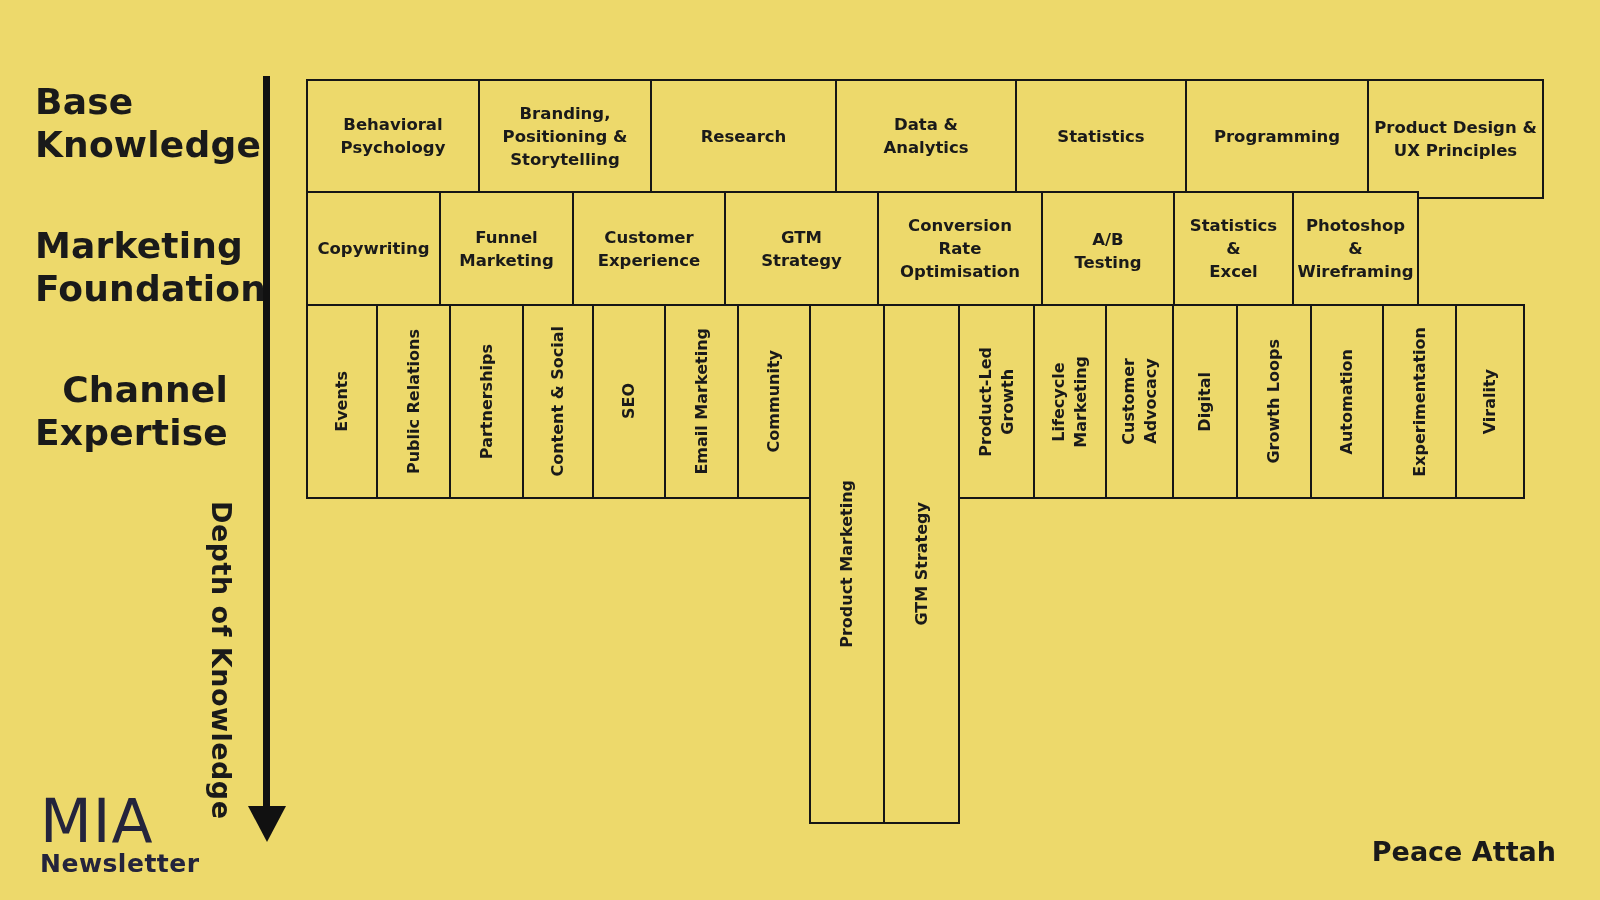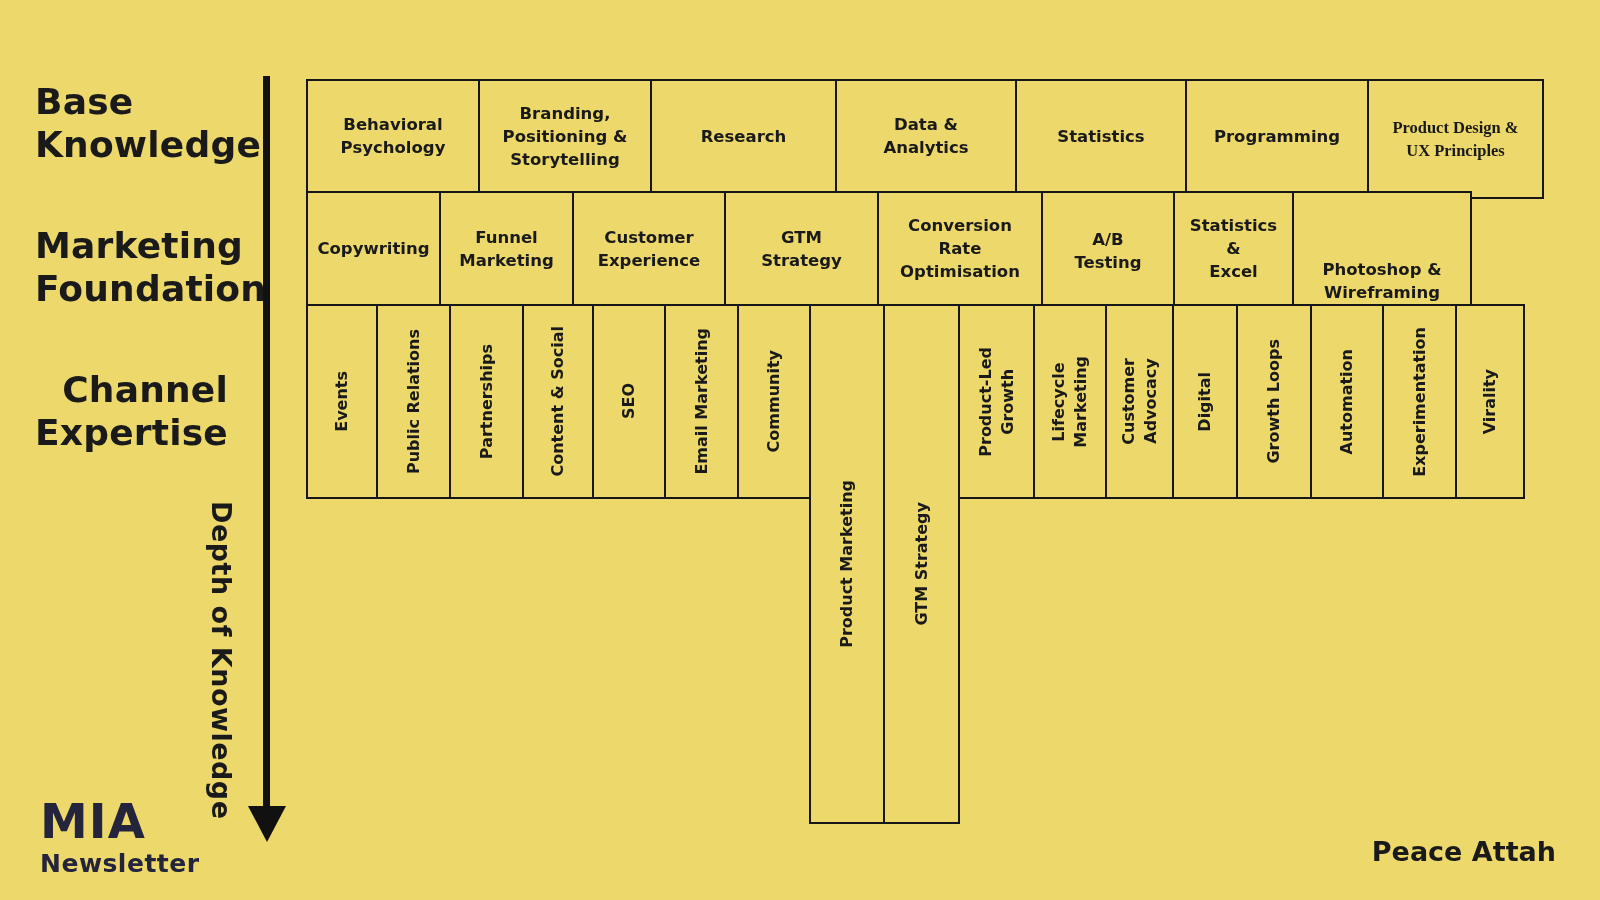--- a/index.html
+++ b/index.html
@@ -65,21 +65,21 @@
   }
   .cell-v .lbl{
     writing-mode:vertical-rl;
     transform:rotate(180deg);
     font-size:16px;line-height:22px;
     padding:4px 0;
   }
 
   
   .logo{position:absolute;left:40px;top:793px;color:#24243C;}
-  .logo-title{font-size:48px;font-weight:700;line-height:56px;letter-spacing:1px;}
+  .logo-title{font-size:60px;font-weight:400;line-height:56px;letter-spacing:1px;}
   .logo-sub{font-size:25px;font-weight:700;letter-spacing:.5px;margin-top:0px;}
   .credit{
     position:absolute;right:44px;top:836px;
     font-size:27px;font-weight:800;color:#1A1A1A;
   }
 </style>
 </head>
 <body>
 
 <div class="canvas">
@@ -115,21 +115,21 @@
         <div class="cell" style="width: 182px; height: 114px;">
           <span class="lbl">Data &amp;
 Analytics</span>
         </div>
         <div class="cell" style="width: 172px; height: 114px;">
           <span class="lbl">Statistics</span>
         </div>
         <div class="cell" style="width: 184px; height: 114px;">
           <span class="lbl">Programming</span>
         </div>
-        <div class="cell" style="width: 177px; height: 120px; font-family: Liberation Serif, serif;">
+        <div class="cell" style="width: 177px; height: 120px;">
           <span class="lbl">Product Design &amp;
 UX Principles</span>
         </div>
       </div>
       <div class="mrow" style="height: 115px;">
         <div class="cell" style="width: 135px; height: 115px;">
           <span class="lbl">Copywriting</span>
         </div>
         <div class="cell" style="width: 135px; height: 115px;">
           <span class="lbl">Funnel
@@ -150,21 +150,21 @@
         </div>
         <div class="cell" style="width: 134px; height: 120px;">
           <span class="lbl">A/B
 Testing</span>
         </div>
         <div class="cell" style="width: 121px; height: 115px;">
           <span class="lbl">Statistics
 &amp;
 Excel</span>
         </div>
-        <div class="cell" style="width: 180px; height: 115px; align-items: flex-end;">
+        <div class="cell" style="width: 127px; height: 115px;">
           <span class="lbl">Photoshop &amp;
 Wireframing</span>
         </div>
       </div>
       <div class="mrow" style="height: 195px;">
         <div class="cell cell-v" style="width: 72px; height: 195px;">
           <span class="lbl">Events</span>
         </div>
         <div class="cell cell-v" style="width: 75px; height: 195px;">
           <span class="lbl">Public Relations</span>

